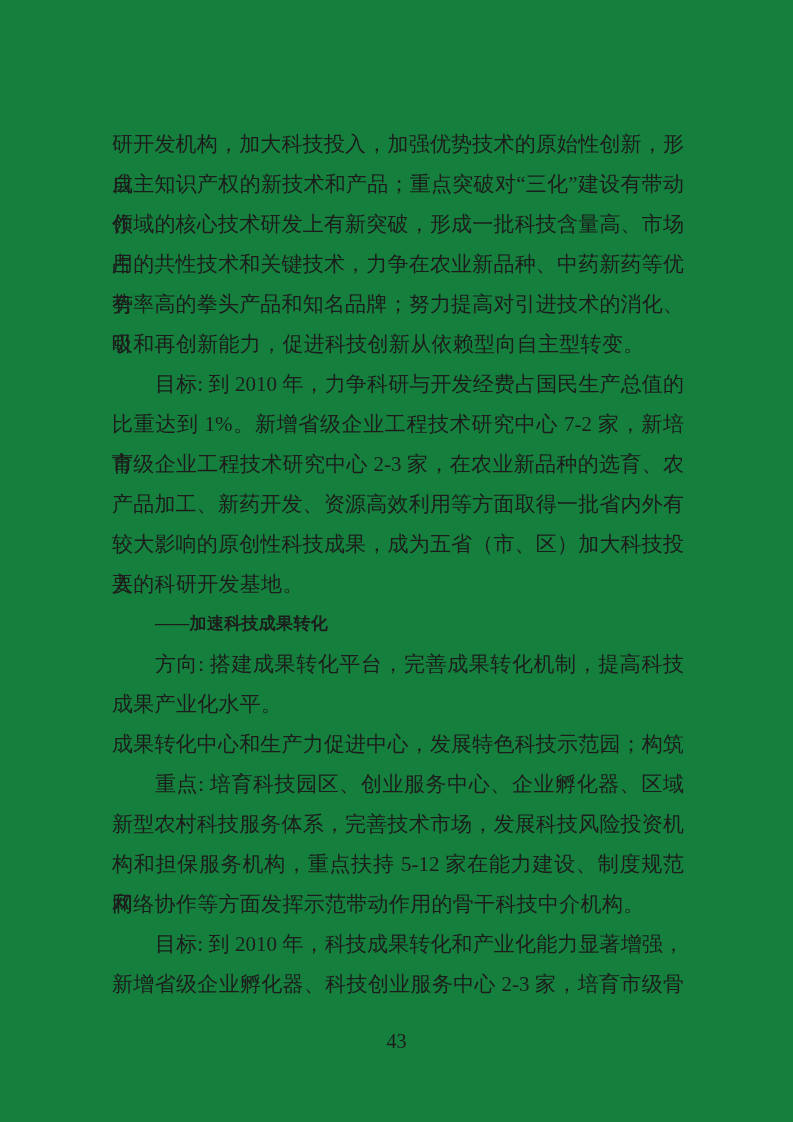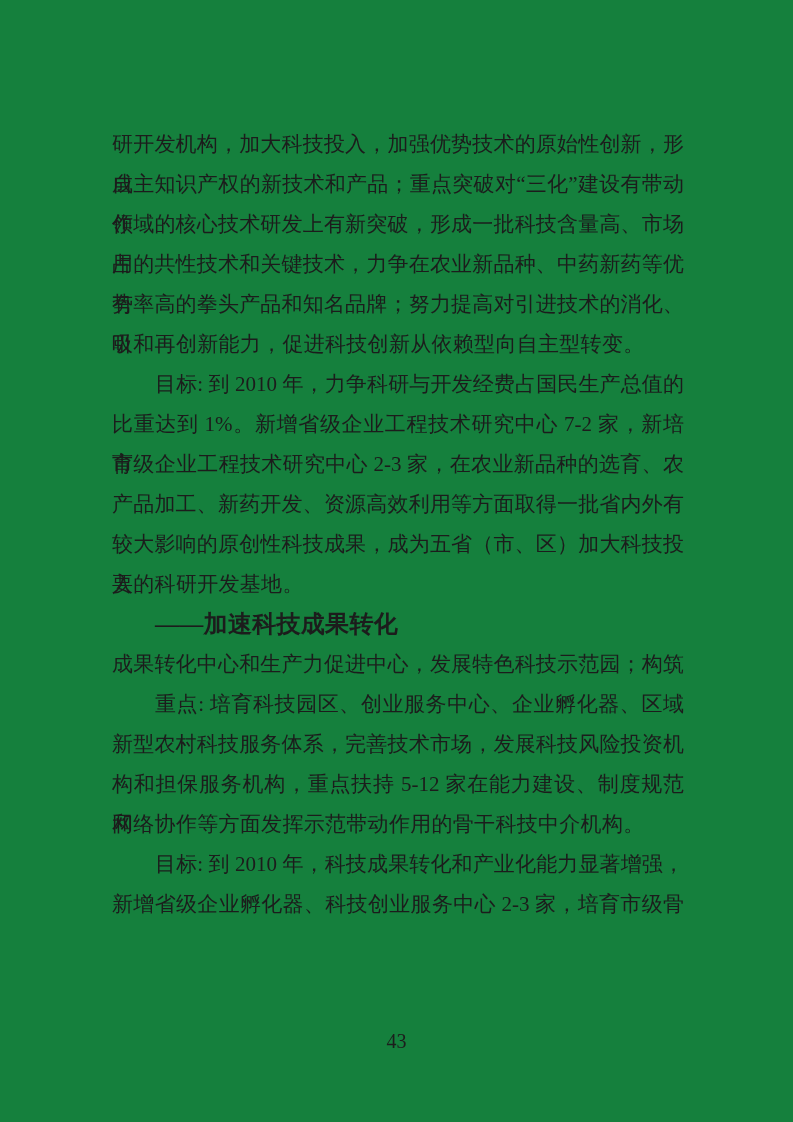--- a/index.html
+++ b/index.html
@@ -42,21 +42,21 @@
     text-justify: inter-character;
     letter-spacing: 0;
   }
   .line.indent {
     padding-left: 43px;
     box-sizing: border-box;
     font-family: Liberation Serif, serif;
   }
   .line.heading {
     font-weight: bold;
-    font-size: 24px;
+    font-size: 17px;
   }
   .page-number {
     position: absolute;
     left: 0;
     top: 1030px;
     width: 793px;
     text-align: center;
     font-size: 20px;
     color: #1c1c1c;
   }
@@ -79,20 +79,24 @@
         <div class="line j">比重达到 1%。新增省级企业工程技术研究中心 7-2 家，新培育</div>
         <div class="line j">市级企业工程技术研究中心 2-3 家，在农业新品种的选育、农</div>
         <div class="line j">产品加工、新药开发、资源高效利用等方面取得一批省内外有</div>
         <div class="line j">较大影响的原创性科技成果，成为五省（市、区）加大科技投入</div>
         <div class="line">要的科研开发基地。</div>
       </div>
       <div>
         <div class="line heading indent">——加速科技成果转化</div>
       </div>
       <div>
+        <div class="line indent j">方向: 搭建成果转化平台，完善成果转化机制，提高科技</div>
+        <div class="line">成果产业化水平。</div>
+      </div>
+      <div>
         <div class="line j">成果转化中心和生产力促进中心，发展特色科技示范园；构筑</div>
         <div class="line indent j">重点: 培育科技园区、创业服务中心、企业孵化器、区域</div>
         <div class="line j">新型农村科技服务体系，完善技术市场，发展科技风险投资机</div>
         <div class="line j">构和担保服务机构，重点扶持 5-12 家在能力建设、制度规范和</div>
         <div class="line">网络协作等方面发挥示范带动作用的骨干科技中介机构。</div>
       </div>
       <div>
         <div class="line indent j">目标: 到 2010 年，科技成果转化和产业化能力显著增强，</div>
         <div class="line j">新增省级企业孵化器、科技创业服务中心 2-3 家，培育市级骨</div>
       </div>

